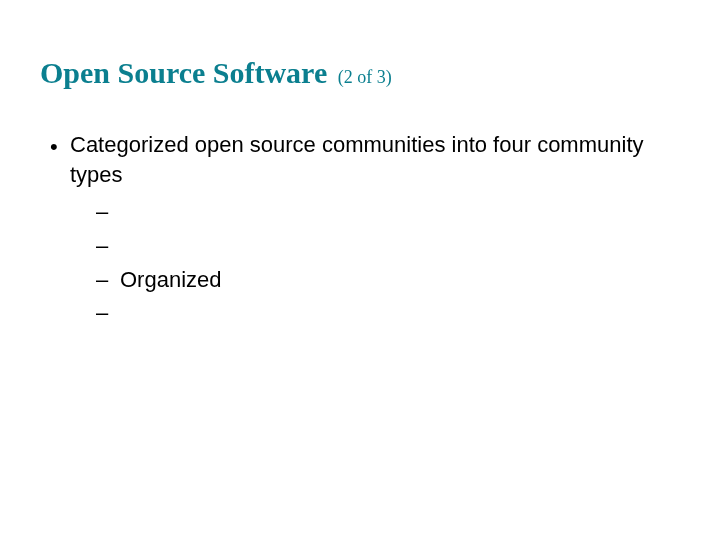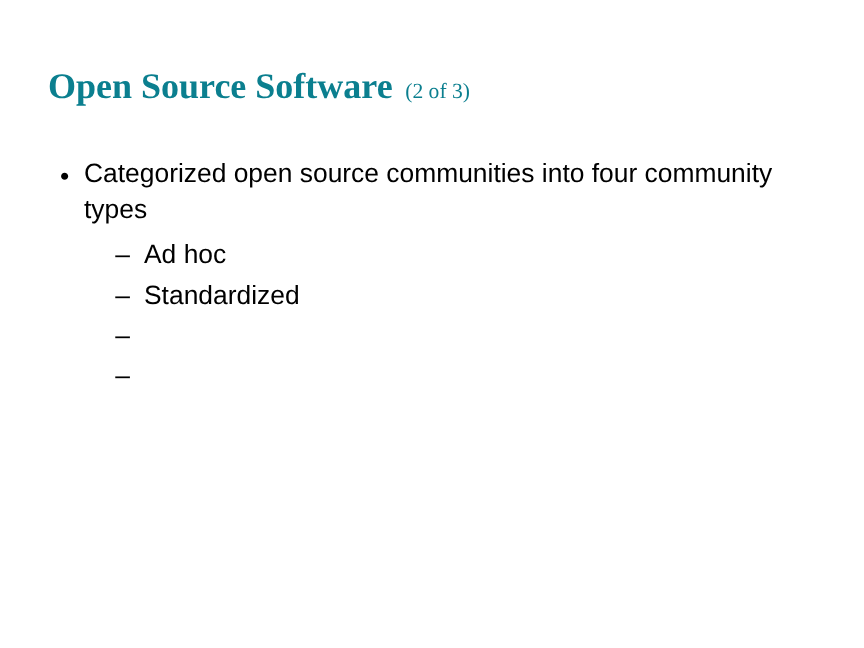--- a/index.html
+++ b/index.html
@@ -82,28 +82,27 @@
   <div class="body">
 
     <div class="bullet-row">
       <div class="bullet-dot">•</div>
       <div class="bullet-text">Categorized open source communities into four community types</div>
     </div>
 
     <div class="sublist">
       <div class="sub-row">
         <div class="dash">–</div>
-        <div>Ad hoc</div>
       </div>
       <div class="sub-row">
         <div class="dash">–</div>
-        <div>Standardized</div>
       </div>
       <div class="sub-row">
         <div class="dash">–</div>
+        <div>Organized</div>
       </div>
       <div class="sub-row">
         <div class="dash">–</div>
       </div>
     </div>
 
   </div>
 
 </div>
 

